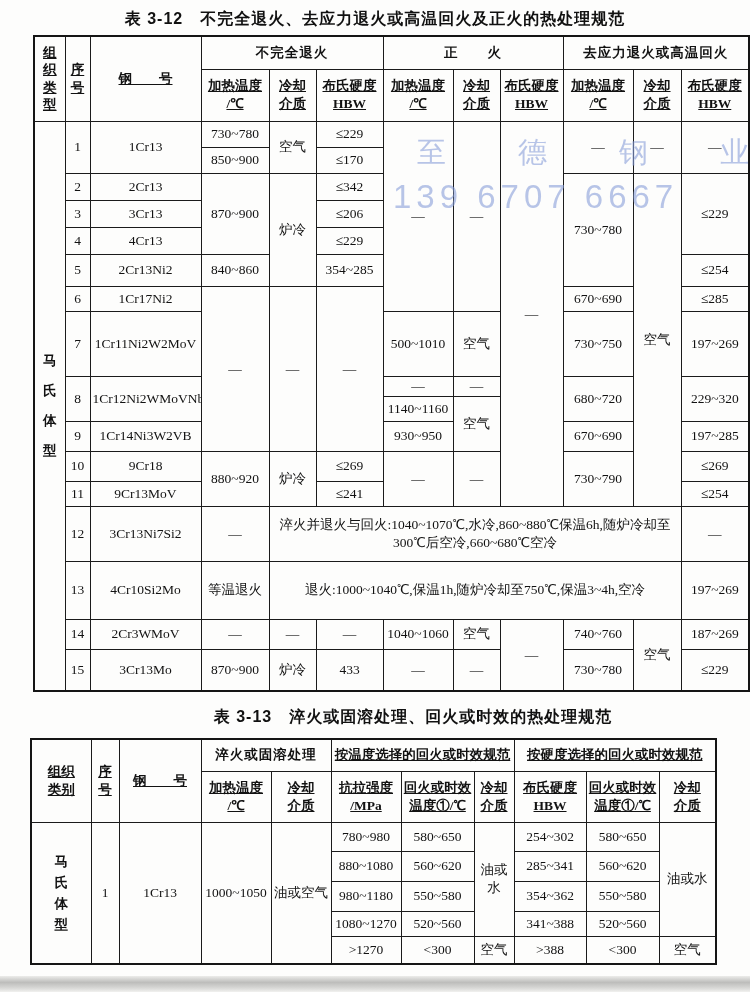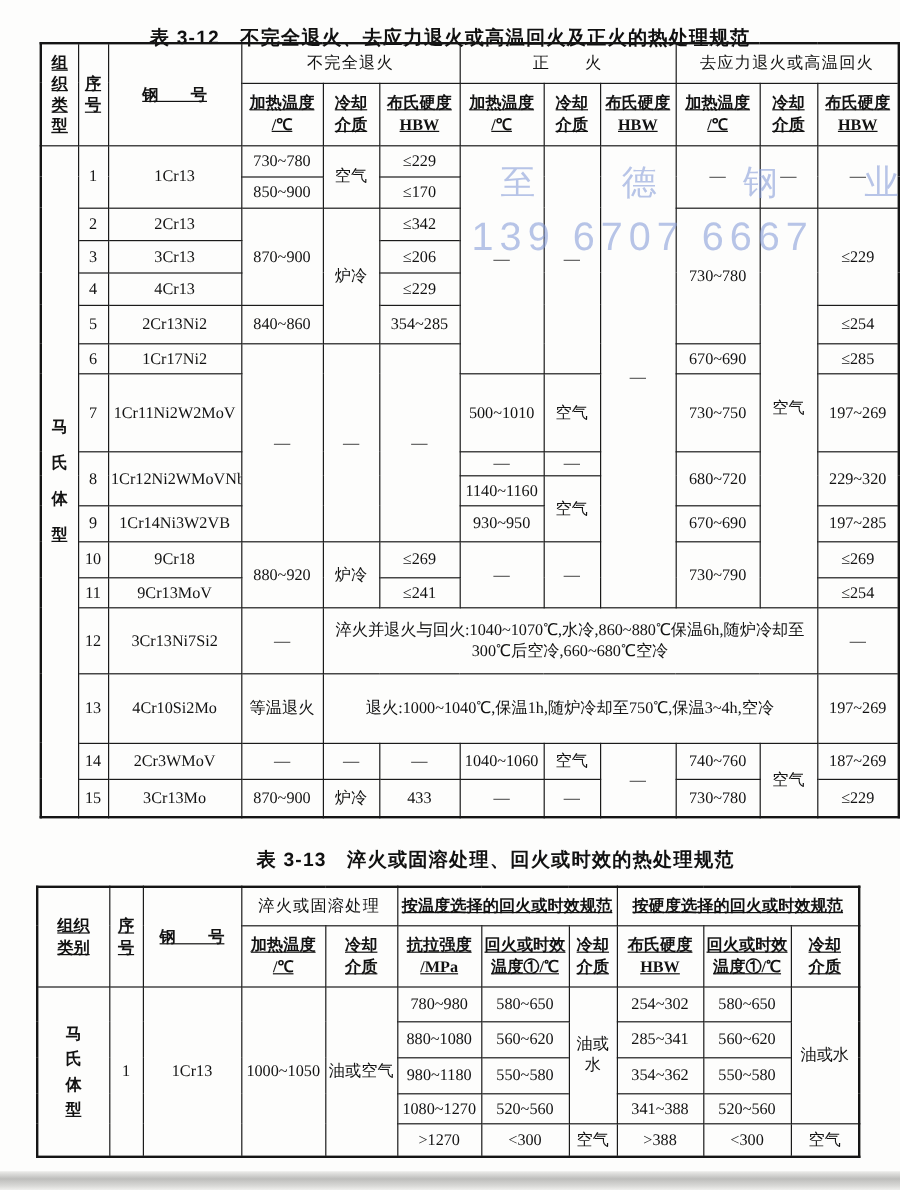--- a/index.html
+++ b/index.html
@@ -5,35 +5,35 @@
   html,body{margin:0;padding:0;}
   .page{
     position:relative;width:750px;height:992px;background:#fdfdfc;
     overflow:hidden;font-family:"Liberation Serif",serif;color:#141414;
   }
   .tbl-title{
     position:absolute;left:0;width:750px;text-align:center;
     font-family:"Liberation Sans",sans-serif;font-weight:bold;
     font-size:16px;letter-spacing:1px;color:#111;
   }
-  #t12-title{top:22px;}
+  #t12-title{top:9px;}
   #t13-title{top:707px;padding-left:38px;}
   table.t{
     position:absolute;border-collapse:collapse;table-layout:fixed;
     border:2px solid #151515;
   }
   #t12{top:35px;left:33px;width:715px;}
   #t13{top:738px;left:30px;width:685px;}
   table.t td{
     border:1.5px solid #1b1b1b;text-align:center;vertical-align:middle;
     padding:0 2px;font-size:13.5px;line-height:1.3;color:#121212;
     overflow:hidden;
   }
   td.hd{font-weight:bold;font-size:13.5px;text-decoration:underline;}
-  td.ghd{font-weight:normal;font-size:14.5px;letter-spacing:1px;}
+  td.ghd{font-weight:bold;font-size:14.5px;letter-spacing:1px;}
   .pre{white-space:pre-line;}
   td.vt{white-space:pre-line;font-weight:bold;font-size:14px;padding:0;}
   #t12 td.vt{line-height:30px;}
   #t13 td.vt{line-height:21px;}
   td.lt{text-align:left;padding-left:7px;}
   td.proc{text-align:left;padding:4px 10px 4px 12px;line-height:1.65;}
   .note{
     position:absolute;left:58px;top:684px;font-size:13.5px;font-weight:bold;
     color:#161616;letter-spacing:0.5px;
   }
@@ -223,21 +223,21 @@
       <td>—</td>
       <td>—</td>
       <td>—</td>
       <td>1040~1060</td>
       <td>空气</td>
       <td rowspan="2">—</td>
       <td>740~760</td>
       <td rowspan="2">空气</td>
       <td>187~269</td>
     </tr>
-    <tr style="height:32px">
+    <tr style="height:42px">
       <td>15</td>
       <td class="lt">3Cr13Mo</td>
       <td>870~900</td>
       <td>炉冷</td>
       <td>433</td>
       <td>—</td>
       <td>—</td>
       <td>730~780</td>
       <td>≤229</td>
     </tr>

